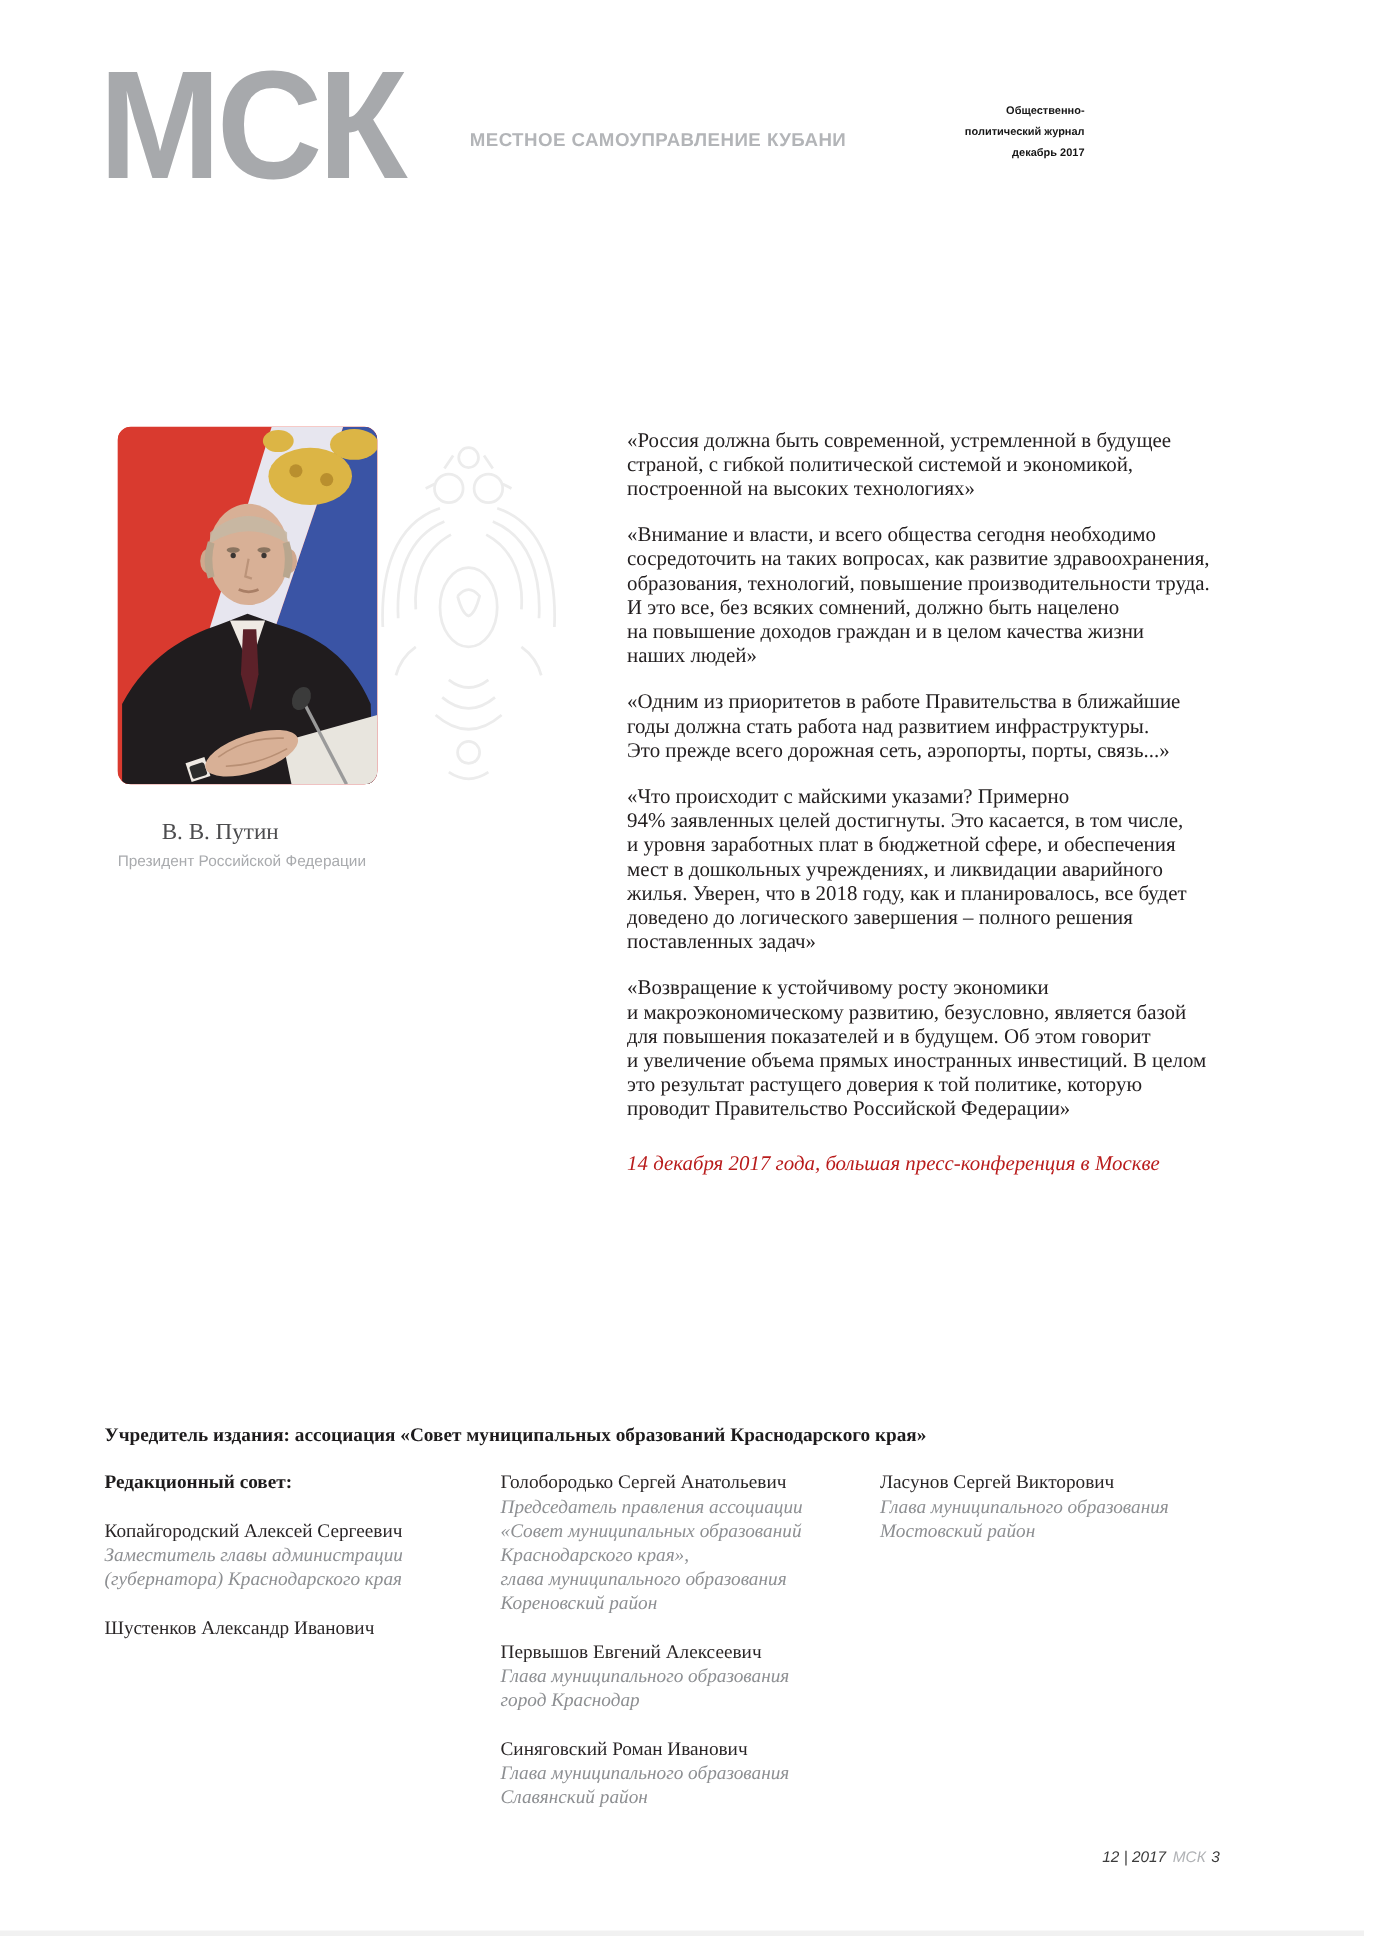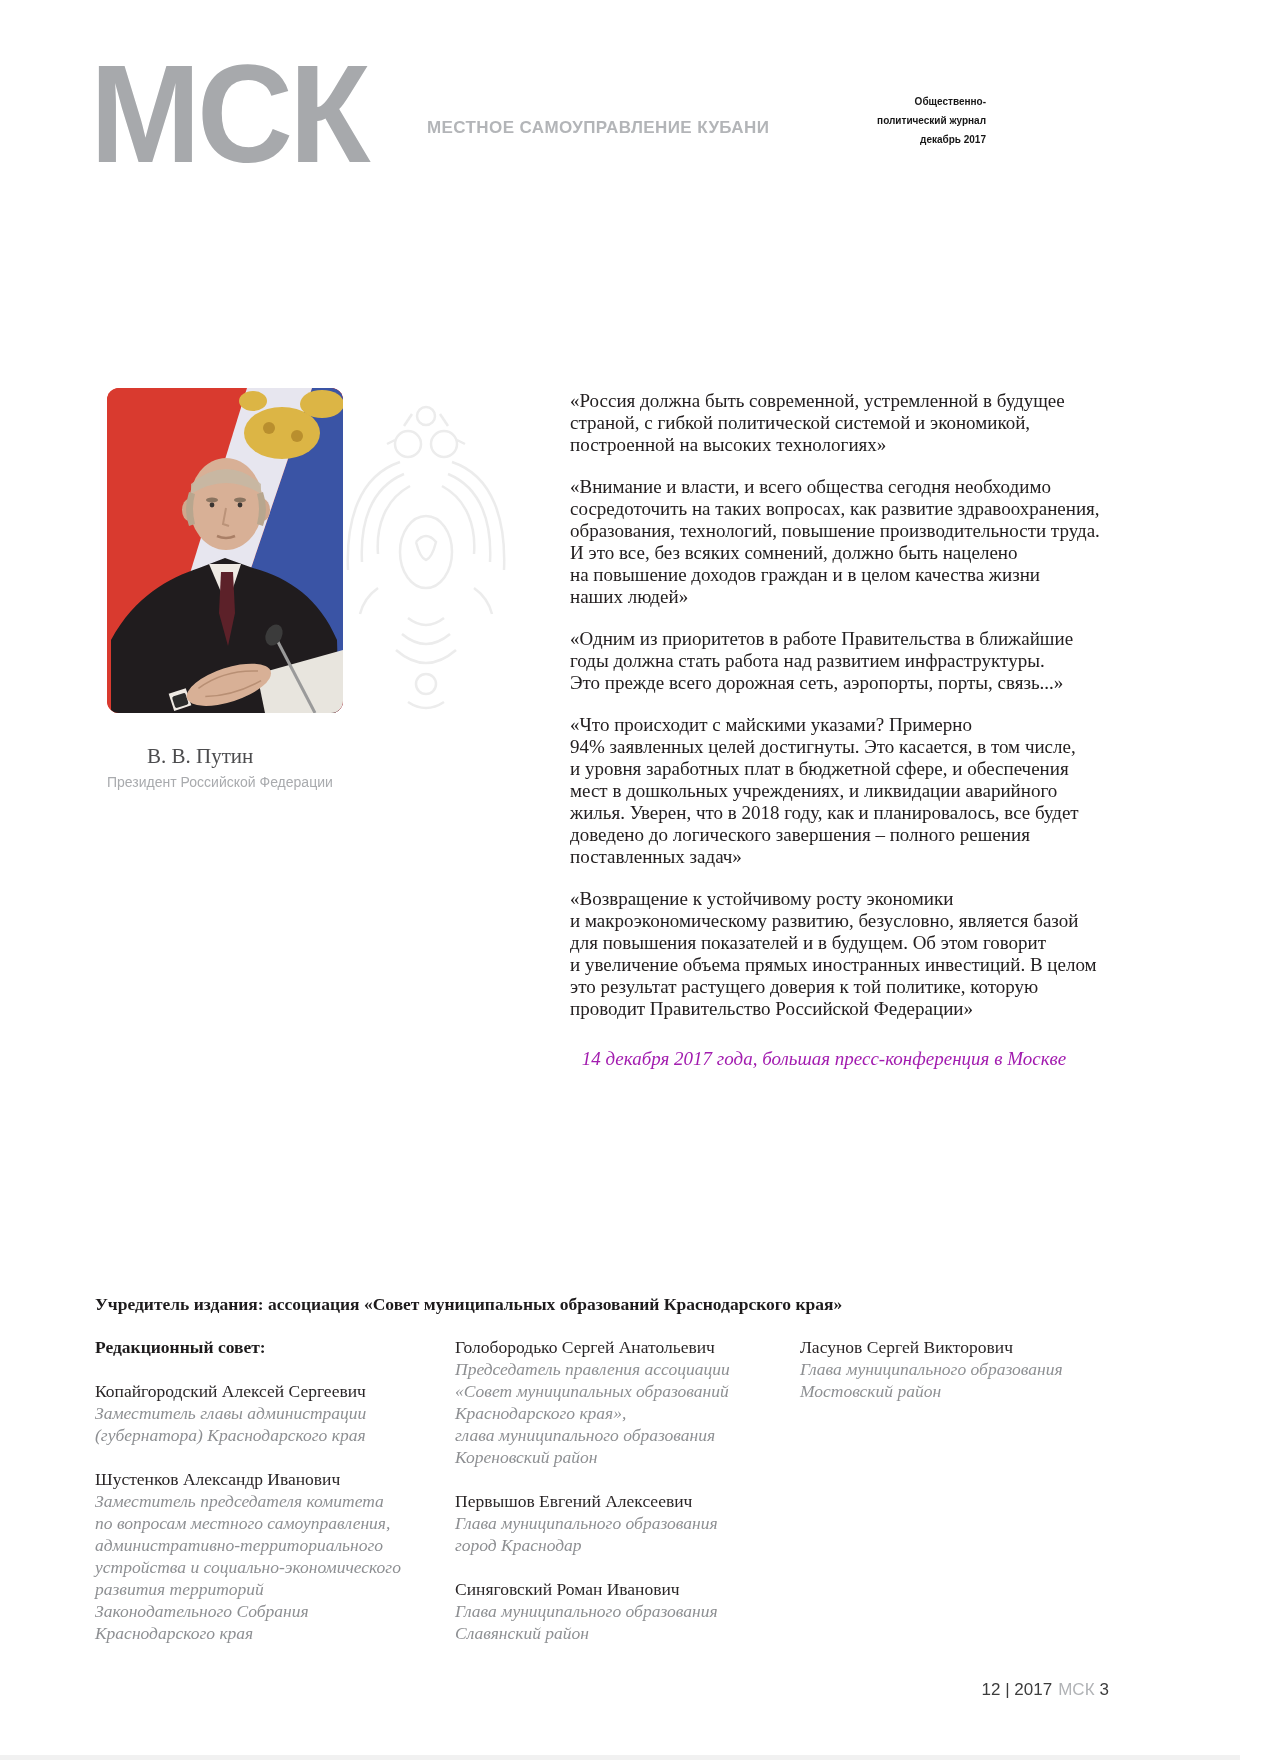--- a/index.html
+++ b/index.html
@@ -39,41 +39,41 @@
     font-size:14px; color:#a9abae;
   }
 
   
   .quotes {
     position:absolute; left:570px; top:390px; width:566px;
     font-size:19px; line-height:22px; color:#242021;
   }
   .quotes p { margin:0 0 20px 0; white-space:pre-line; }
   .attribution {
-    margin-top:28px; text-align:center; padding-right:58px;
-    font-style:italic; color:#a21caf; font-size:19px;
+    margin-top:28px; text-align:left; padding-right:58px;
+    font-style:italic; color:#b91c1c; font-size:19px;
   }
 
   
   .founder {
     position:absolute; left:95px; top:1294px;
     font-size:17.5px; font-weight:bold; color:#1d1b1c;
   }
   .col { position:absolute; top:1336px; font-size:17.5px; line-height:22px; }
   .col1 { left:95px;  width:322px; }
   .col2 { left:455px; width:322px; }
   .col3 { left:800px; width:330px; }
   .ed-heading { font-weight:bold; color:#1d1b1c; margin-bottom:22px; }
   .entry { margin-bottom:22px; }
   .member-name { color:#2a2627; }
   .member-role { font-style:italic; color:#8d8f92; white-space:pre-line; }
 
   .page-footer {
     position:absolute; top:1680px; right:131px;
-    font-family:"Liberation Sans", sans-serif; font-size:17px; color:#3c3c3c;
+    font-family:"Liberation Sans", sans-serif; font-size:14px; color:#3c3c3c;font-style:italic;
   }
   .page-footer .brand { color:#b1b3b6; margin:0 5px 0 6px; }
   .bottom-strip { position:absolute; left:0; bottom:0; width:100%; height:5px; background:#f1f1f1; }
 </style>
 </head>
 <body>
 
 <div class="page">
 
   <div class="logo">МСК</div>
@@ -186,27 +186,20 @@
 
   <div class="col col1">
     <div class="ed-heading">Редакционный совет:</div>
     <div class="entry">
       <div class="member-name">Копайгородский Алексей Сергеевич</div>
       <div class="member-role">Заместитель главы администрации
 (губернатора) Краснодарского края</div>
     </div>
     <div class="entry">
       <div class="member-name">Шустенков Александр Иванович</div>
-      <div class="member-role">Заместитель председателя комитета
-по вопросам местного самоуправления,
-административно-территориального
-устройства и социально-экономического
-развития территорий
-Законодательного Собрания
-Краснодарского края</div>
     </div>
   </div>
 
   <div class="col col2">
     <div class="entry">
       <div class="member-name">Голобородько Сергей Анатольевич</div>
       <div class="member-role">Председатель правления ассоциации
 «Совет муниципальных образований
 Краснодарского края»,
 глава муниципального образования

